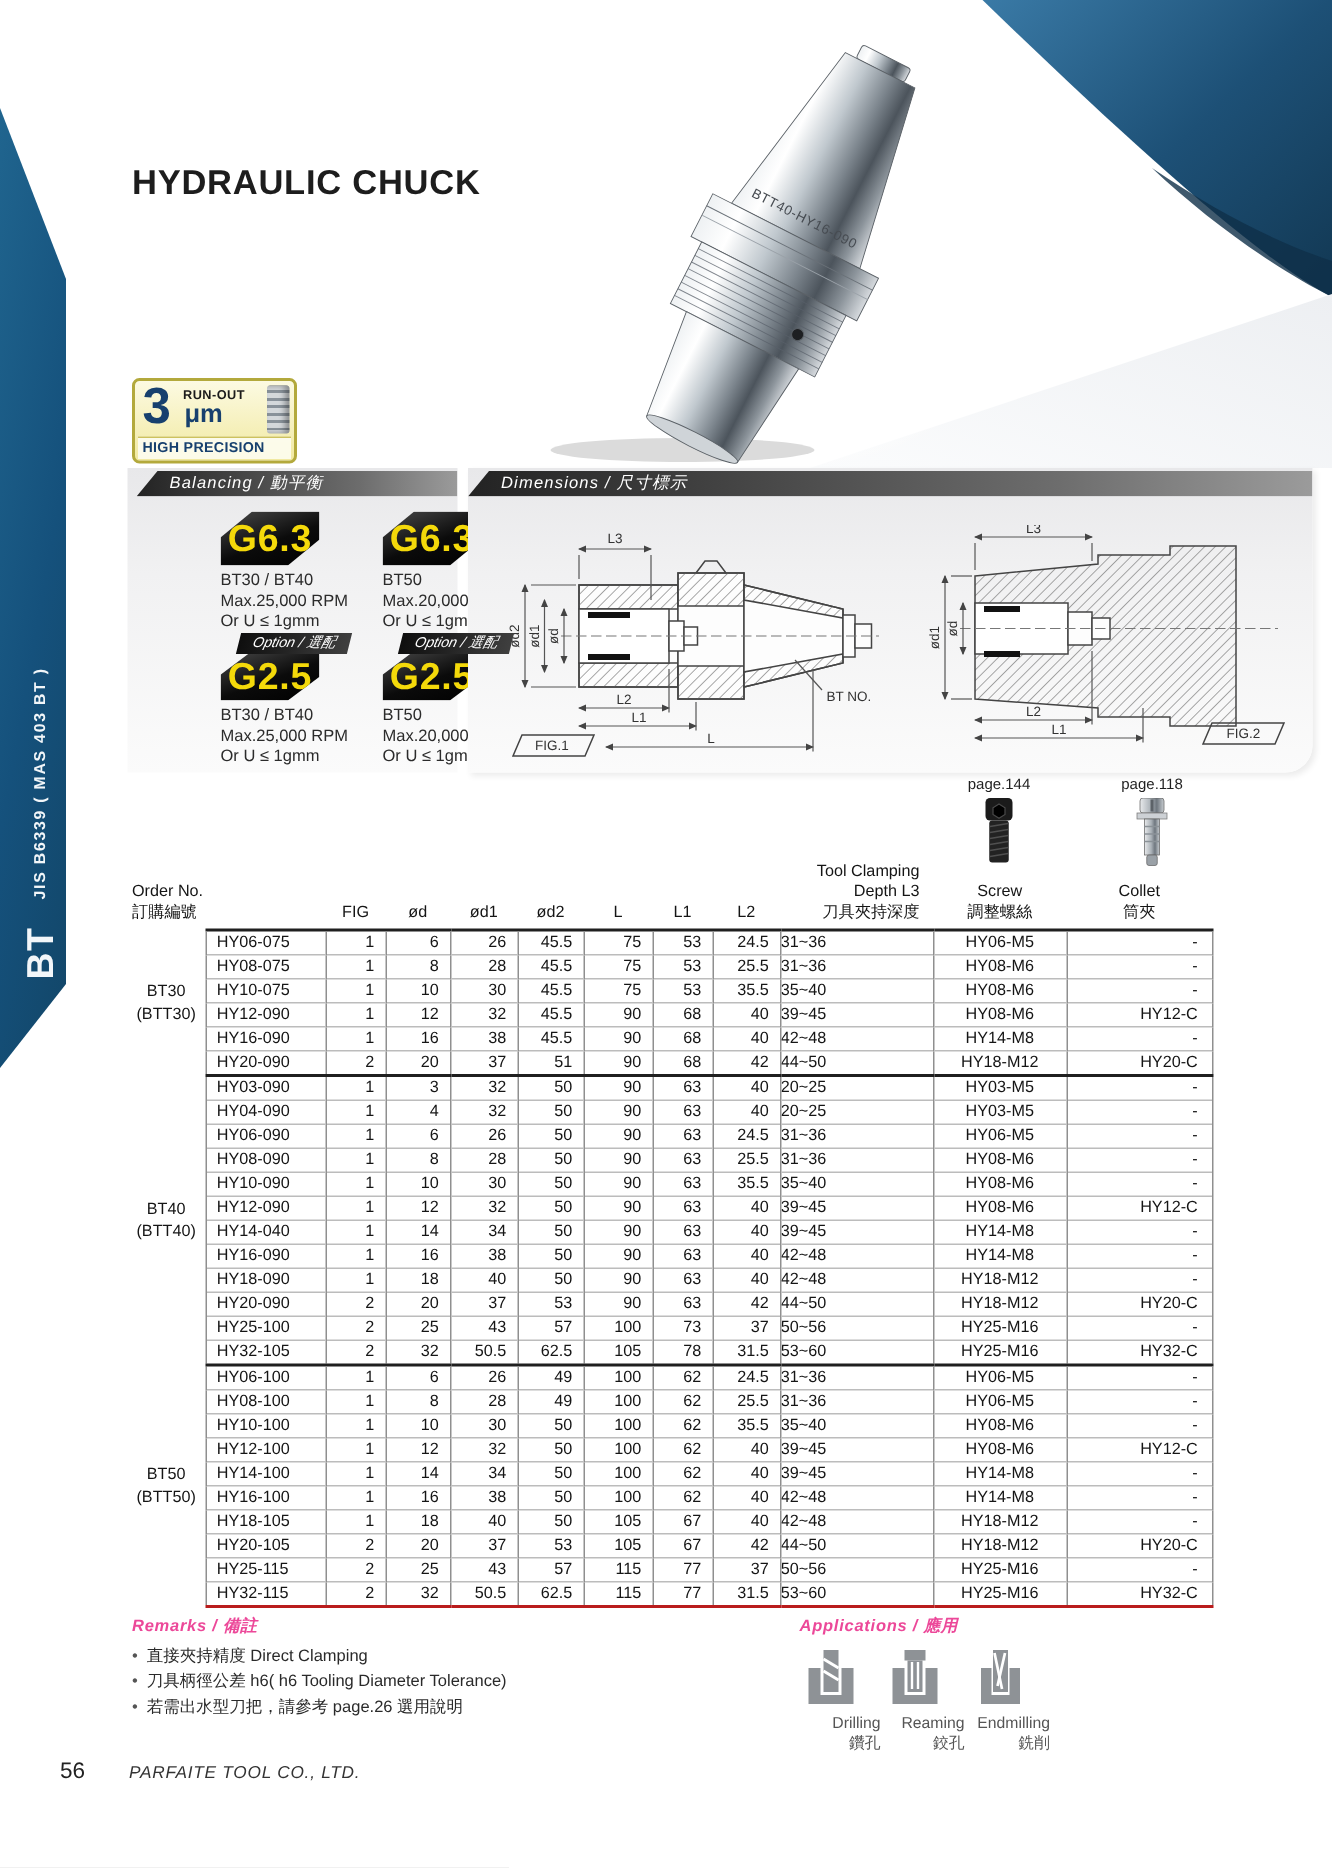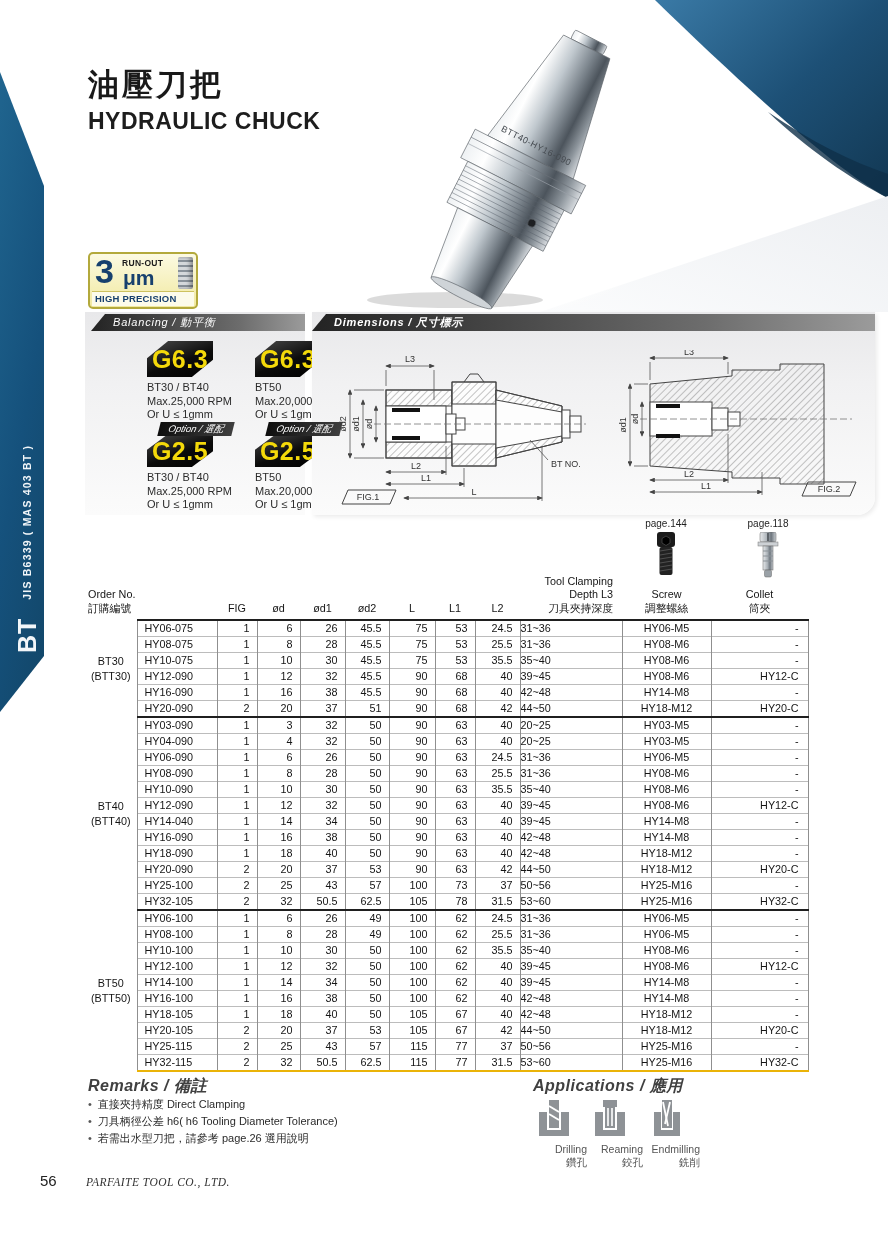--- a/index.html
+++ b/index.html
@@ -22,75 +22,75 @@
   #side-tab-text .bt{font-size:25px;font-weight:bold;letter-spacing:1px;}
   #side-tab-text .jis{font-size:10.5px;font-weight:bold;letter-spacing:1.2px;}
   
   #title-zh{position:absolute;left:88px;top:64px;font-size:31px;font-weight:bold;letter-spacing:3px;color:#191919;}
   #title-en{position:absolute;left:88px;top:108px;font-size:23px;font-weight:bold;letter-spacing:.5px;color:#1d1d1d;}
   
   #runout{position:absolute;left:88px;top:252px;width:106px;height:53px;border:2px solid #b3a93c;
           border-radius:5px;background:linear-gradient(180deg,#fcfae2,#f1e9a0);}
   .ro-3{position:absolute;left:5px;top:-2px;font-size:34px;font-weight:bold;color:#17406e;}
   .ro-runout{position:absolute;left:32px;top:4px;font-size:8.5px;font-weight:bold;color:#1b1b1b;letter-spacing:.3px;}
-  .ro-um{position:absolute;left:33px;top:12px;font-size:21px;font-weight:bold;color:#17406e;}
+  .ro-um{position:absolute;left:33px;top:12px;font-size:17px;font-weight:bold;color:#17406e;}
   .ro-strip{position:absolute;left:2px;right:2px;bottom:1px;height:14px;background:rgba(253,253,243,.88);
             border-top:1px solid #cdc25f;font-size:9.5px;font-weight:bold;color:#17406e;line-height:14px;padding-left:3px;letter-spacing:.2px;}
   .ro-piston{position:absolute;right:3px;top:3px;width:15px;height:32px;border-radius:2px;
              background:repeating-linear-gradient(180deg,#d4d8db 0 3px,#89929a 3px 5px);box-shadow:inset -3px 0 4px rgba(0,0,0,.35);}
   
   .panel{position:absolute;top:312px;height:203px;background:linear-gradient(180deg,#e8e8ea 0%,#f1f1f2 35%,#fbfbfb 100%);}
   #panel-bal{left:85px;width:220px;}
   #panel-dim{left:312px;width:563px;border-radius:0 0 18px 0;box-shadow:2px 2px 4px rgba(0,0,0,.08);}
   .bar{position:absolute;left:0;top:2px;height:17px;line-height:17px;color:#fff;font-style:italic;font-size:11px;
        letter-spacing:.8px;background:linear-gradient(90deg,#232323,#6d6d6d 70%,#9b9b9b);
        clip-path:polygon(14px 0,100% 0,100% 100%,0 100%);padding-left:22px;box-sizing:border-box;}
   #panel-bal .bar{left:6px;right:0;width:214px;}
-  #panel-dim .bar{width:563px;font-weight:bold;}
+  #panel-dim .bar{width:563px;}
   
   .bal-item{position:absolute;width:104px;margin-left:48px;}
   .gbadge{width:66px;height:36px;background:linear-gradient(160deg,#4a4a4a,#0b0b0b 55%,#000);
           clip-path:polygon(32% 0,100% 0,100% 52%,68% 100%,0 100%,0 48%);
           color:#f4d90a;font-size:25px;font-weight:bold;text-align:center;line-height:37px;letter-spacing:.5px;}
   .opt-banner{width:74px;height:14px;margin-left:12px;background:linear-gradient(90deg,#0e0e0e,#3f3f3f);
               color:#fff;font-style:italic;font-size:9.5px;line-height:14px;text-align:center;
               transform:skewX(-14deg);margin-bottom:-2px;position:relative;z-index:2;}
   .bal-line{font-size:11px;line-height:13.5px;color:#2b2b2b;}
   .bal-lines{margin-top:4px;}
   
   #spec-table{position:absolute;left:85px;top:562px;border-collapse:collapse;table-layout:fixed;
               width:723px;font-size:10.8px;color:#151515;}
   #spec-table thead td{border:none;vertical-align:bottom;padding:0 0 3px 0;height:54px;line-height:1.28;font-size:10.8px;}
   #spec-table tbody td{height:15px;line-height:15px;padding:0;border-left:1px solid #8f8f8f;
                        border-top:1px solid #bcbcbc;overflow:hidden;white-space:nowrap;}
   #spec-table tbody td:last-child{border-right:1px solid #8f8f8f;}
   #spec-table tbody td.gcell{border:none;text-align:center;vertical-align:middle;line-height:1.3;}
   #spec-table tbody td.sep{border-top:2px solid #1f1f1f;}
-  #spec-table tbody td.end{border-bottom:2px solid #eab308;}
+  #spec-table tbody td.end{border-bottom:2px solid #b91c1c;}
   .c-order{text-align:left;padding-left:7px !important;}
   .c-num{text-align:right;padding-right:7px !important;}
   .c-depth{text-align:left;padding-right:9px !important;}
   .c-screw{text-align:center;}
   .c-collet{text-align:right;padding-right:9px !important;}
   .th-order{text-align:left;padding-left:3px !important;}
   .th-mid{text-align:center;}
   .th-depth{text-align:right;padding-right:9px !important;}
   .th-screw,.th-collet{text-align:center;}
   
   .icon-stack{position:absolute;width:64px;text-align:center;font-size:10px;color:#1f1f1f;}
   .icon-stack svg{display:block;margin:3px auto 0 auto;}
   
-  .sec-head{position:absolute;font-style:italic;font-weight:bold;font-size:16px;color:#404040;letter-spacing:.5px;}
+  .sec-head{position:absolute;font-style:italic;font-weight:bold;font-size:11px;color:#ec4899;letter-spacing:.5px;}
   #remarks-list{position:absolute;left:88px;top:1096px;font-size:11px;color:#2a2a2a;line-height:17px;}
   #remarks-list div::before{content:"\2022";margin-right:6px;color:#555;}
   .app-stack{position:absolute;width:66px;text-align:right;font-size:10.5px;color:#555;line-height:13px;}
   .app-stack svg{display:block;margin:0 auto 3px auto;}
   
   #footer-page{position:absolute;left:40px;top:1172px;font-size:15px;color:#222;}
-  #footer-co{position:absolute;left:86px;top:1176px;font-size:11.5px;font-style:italic;color:#333;letter-spacing:.5px;font-family:Liberation Serif, serif;}
+  #footer-co{position:absolute;left:86px;top:1176px;font-size:11.5px;font-style:italic;color:#333;letter-spacing:.5px;}
   
   .dimtxt{font-family:"Liberation Sans",sans-serif;font-size:9px;fill:#333;}
 </style>
 </head>
 <body>
 
 <div id="canvas">
 
   <svg id="swoosh" width="888" height="240" viewBox="0 0 888 240">
     <defs>
@@ -148,21 +148,20 @@
     </g>
   </svg>
 
   <div id="side-tab">
     <div id="side-tab-text">
       <span class="bt">BT</span>
       <span class="jis">JIS B6339 ( MAS 403 BT )</span>
     </div>
   </div>
 
-  <div id="title-zh">油壓刀把</div>
   <div id="title-en">HYDRAULIC CHUCK</div>
 
   <div id="runout">
     <span class="ro-3">3</span>
     <span class="ro-runout">RUN-OUT</span>
     <span class="ro-um">μm</span>
     <div class="ro-piston"></div>
     <div class="ro-strip">HIGH PRECISION</div>
   </div>
 

